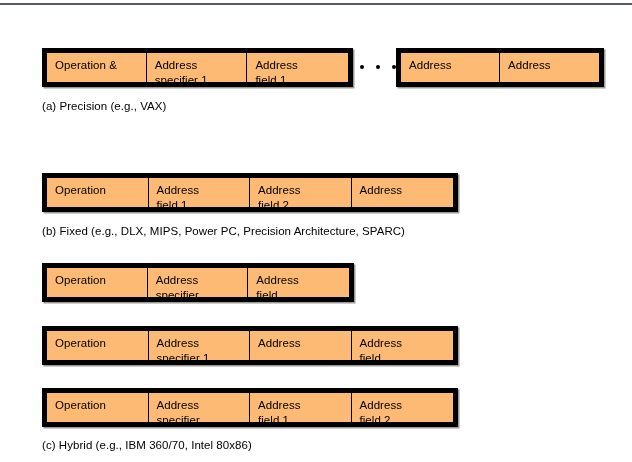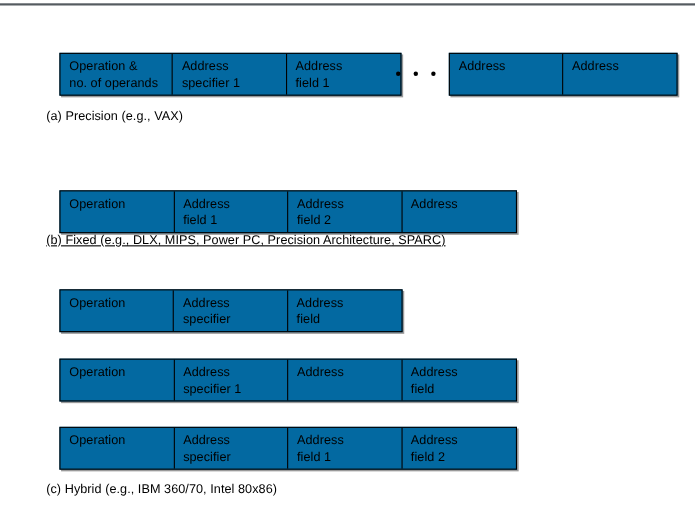--- a/index.html
+++ b/index.html
@@ -34,24 +34,23 @@
     width: 632px;
     height: 0;
     border-top: 2px solid #555b60;
   }
 
   
   .fmt-table {
     position: absolute;
     display: flex;
     box-sizing: border-box;
-    border: 1px solid #000000;
-    background: #0369a1;
+    border: 5px solid #000000;
+    background: #fdba74;
     box-shadow: 1.5px 1.5px 0 0 #9a9a9a;
-    margin-left: 12px;
   }
   .fmt-cell {
     box-sizing: border-box;
     border-right: 1px solid #000000;
     padding: 5px 0 0 8px;
     display: block;
     overflow: hidden;
   }
   .fmt-cell:last-child { border-right: none; }
 
@@ -94,21 +93,20 @@
 </head>
 <body>
 
 <div id="figure-root">
 
   <div class="top-rule"></div>
 
   <div class="fmt-table" style="left:42px; top:48px; width:311px; height:39px;">
     <div class="fmt-cell" style="width:103px;">
       <span class="cell-line">Operation &amp;</span>
-      <span class="cell-line">no. of operands</span>
     </div>
     <div class="fmt-cell" style="width:104px;">
       <span class="cell-line">Address</span>
       <span class="cell-line">specifier 1</span>
     </div>
     <div class="fmt-cell" style="width:104px;">
       <span class="cell-line">Address</span>
       <span class="cell-line">field 1</span>
     </div>
   </div>
@@ -141,21 +139,21 @@
     </div>
     <div class="fmt-cell" style="width:104px;">
       <span class="cell-line">Address</span>
       <span class="cell-line">field 2</span>
     </div>
     <div class="fmt-cell" style="width:104px;">
       <span class="cell-line">Address</span>
     </div>
   </div>
 
-  <div class="caption" style="left:42px; top:212px;text-decoration:underline;">(b) Fixed (e.g., DLX, MIPS, Power PC, Precision Architecture, SPARC)</div>
+  <div class="caption" style="left:42px; top:224px;">(b) Fixed (e.g., DLX, MIPS, Power PC, Precision Architecture, SPARC)</div>
 
   <div class="fmt-table" style="left:42px; top:263px; width:312px; height:39px;">
     <div class="fmt-cell" style="width:104px;">
       <span class="cell-line">Operation</span>
       <span class="cell-line"></span>
     </div>
     <div class="fmt-cell" style="width:104px;">
       <span class="cell-line">Address</span>
       <span class="cell-line">specifier</span>
     </div>

